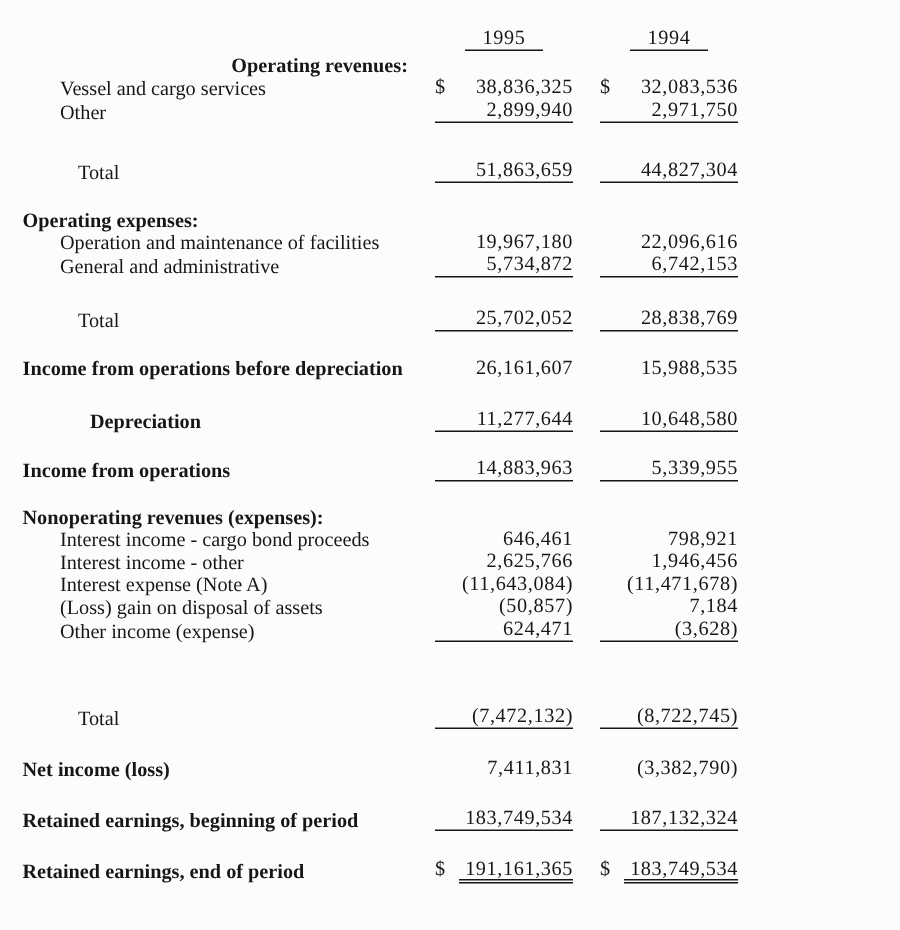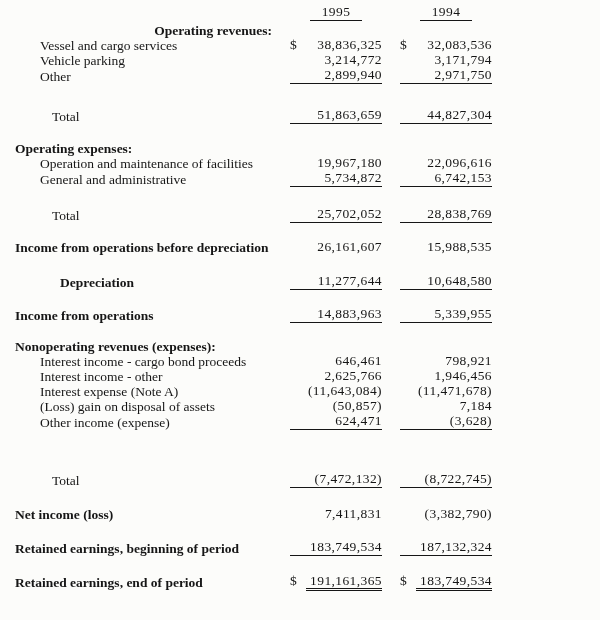--- a/index.html
+++ b/index.html
@@ -3,21 +3,21 @@
 <meta charset="utf-8">
 <style>
   * { margin: 0; padding: 0; box-sizing: border-box; }
   html, body { width: 600px; height: 620px; }
   body {
     background: #fcfcfa;
     color: #161616;
     font-family: "Liberation Serif", "DejaVu Serif", serif;
     overflow: hidden;
   }
-  .page { padding: 5px 8px 0 15px; width: 500px; font-family: Liberation Serif, serif; }
+  .page { padding: 18px 8px 0 15px; width: 500px; font-family: Liberation Serif, serif; }
   .grid {
     display: grid;
     grid-template-columns: 1fr 92px 92px;
     column-gap: 18px;
     align-items: end;
   }
   .row { line-height: 14px; }
   .label { font-size: 13.5px; line-height: 14px; }
   .label.bold { font-weight: bold; }
   .indent-1 { padding-left: 25px; }
@@ -77,29 +77,20 @@
         <div class="cell">
           <span class="dollar">$</span>
           <span class="num">38,836,325</span>
         </div>
         <div class="cell">
           <span class="dollar">$</span>
           <span class="num">32,083,536</span>
         </div>
       </div>
       <div class="grid row">
-        <div class="label indent-1">Vehicle parking</div>
-        <div class="cell">
-          <span class="num">3,214,772</span>
-        </div>
-        <div class="cell">
-          <span class="num">3,171,794</span>
-        </div>
-      </div>
-      <div class="grid row">
         <div class="label indent-1">Other</div>
         <div class="cell ul">
           <span class="num">2,899,940</span>
         </div>
         <div class="cell ul">
           <span class="num">2,971,750</span>
         </div>
       </div>
       <div class="grid row" style="margin-top: 24px;">
         <div class="label indent-2">Total</div>

